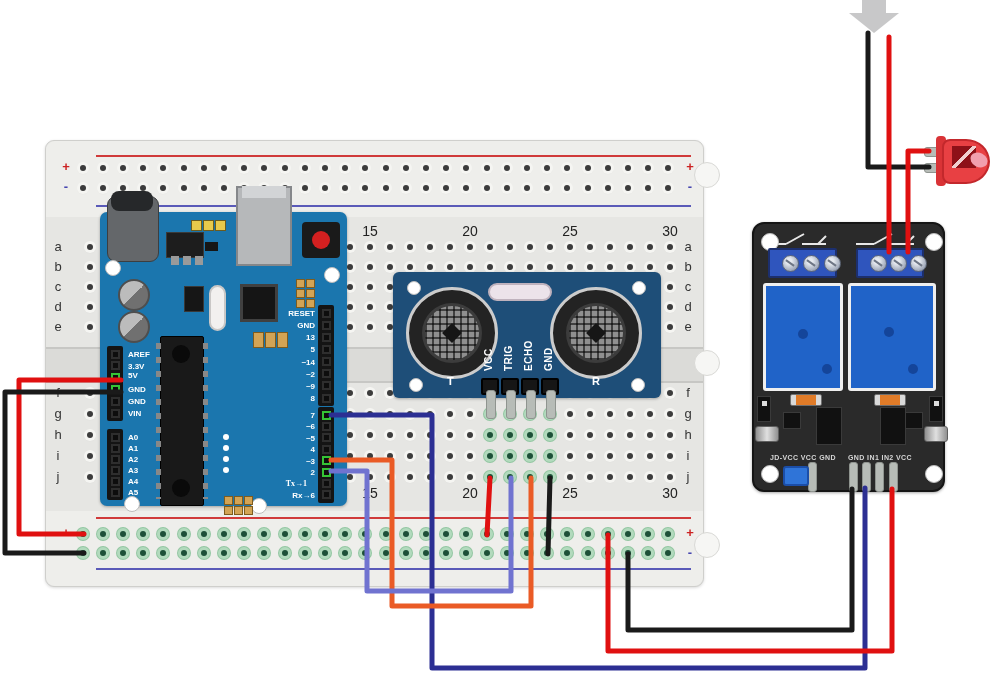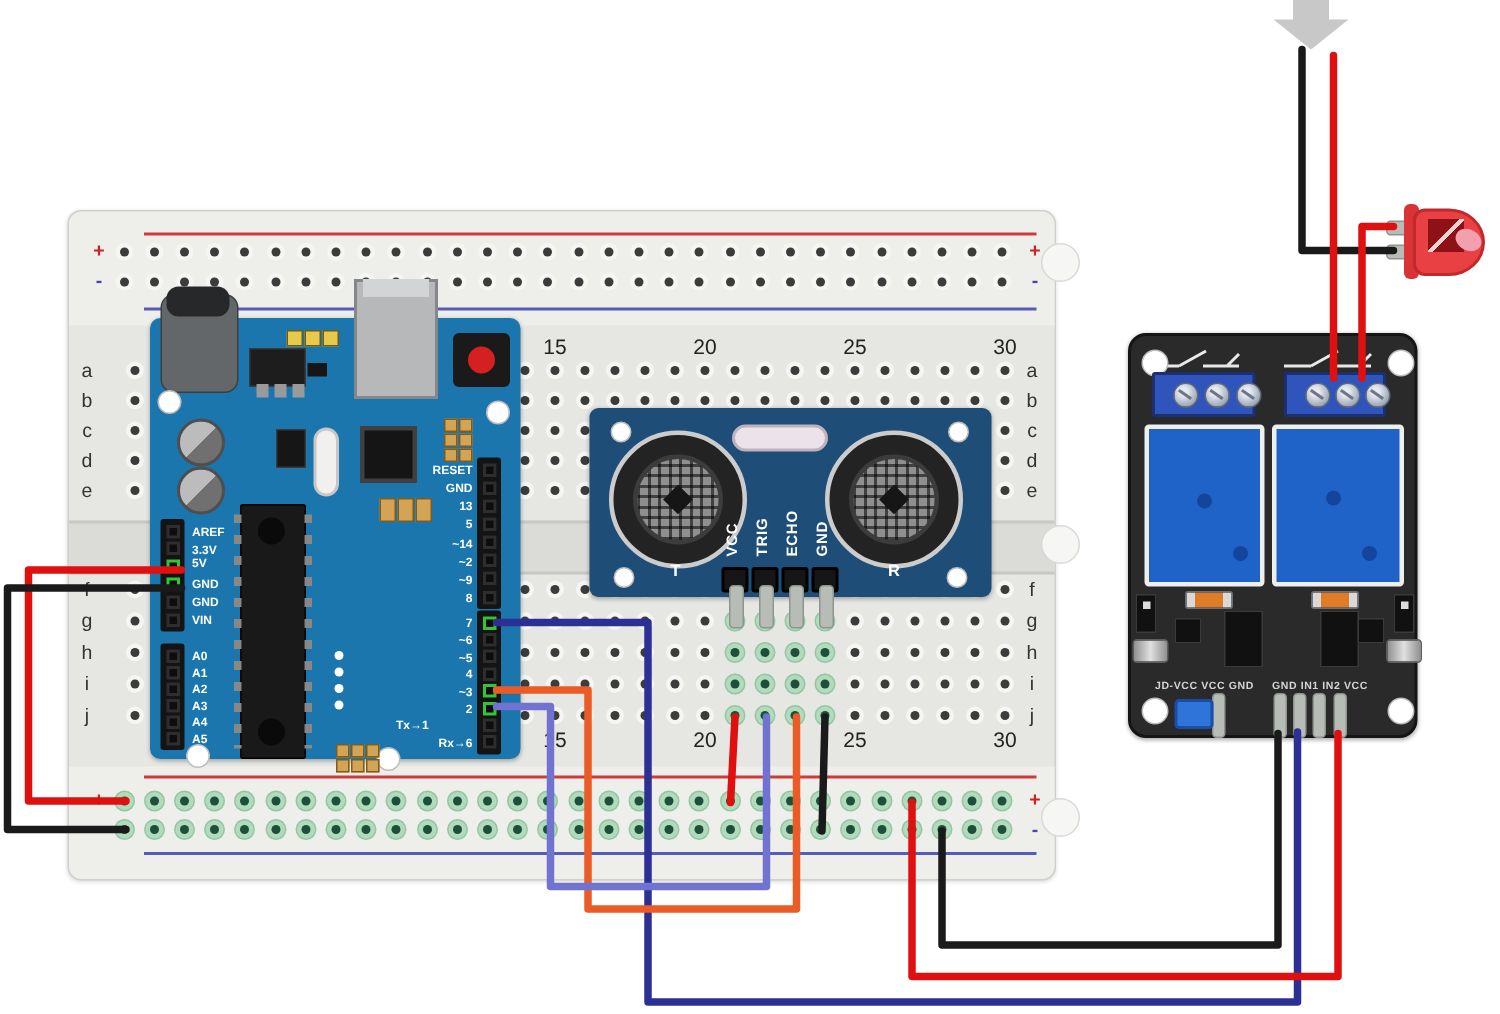--- a/index.html
+++ b/index.html
@@ -614,21 +614,21 @@
       <div class="abs ard-lbl" style="left: 257px; top: 422.4px; width: 58px; text-align: right;">~6</div>
       <div class="abs pin-sq" style="left: 321.5px; top: 433.3px;"></div>
       <div class="abs ard-lbl" style="left: 257px; top: 433.8px; width: 58px; text-align: right;">~5</div>
       <div class="abs pin-sq" style="left: 321.5px; top: 444.7px;"></div>
       <div class="abs ard-lbl" style="left: 257px; top: 445.2px; width: 58px; text-align: right;">4</div>
       <div class="abs pin-sq hl" style="left: 321.5px; top: 456.1px;"></div>
       <div class="abs ard-lbl" style="left: 257px; top: 456.6px; width: 58px; text-align: right;">~3</div>
       <div class="abs pin-sq hl" style="left: 321.5px; top: 467.5px;"></div>
       <div class="abs ard-lbl" style="left: 257px; top: 468px; width: 58px; text-align: right;">2</div>
       <div class="abs pin-sq" style="left: 321.5px; top: 478.9px;"></div>
-      <div class="abs ard-lbl" style="left: 264px; top: 479.4px; width: 58px; ">Tx→1</div>
+      <div class="abs ard-lbl" style="left: 249px; top: 479.4px; width: 58px; text-align: right; font-family: Liberation Serif, serif;">Tx→1</div>
       <div class="abs pin-sq" style="left: 321.5px; top: 490.3px;"></div>
       <div class="abs ard-lbl" style="left: 257px; top: 490.8px; width: 58px; text-align: right;">Rx→6</div>
       <div class="abs gold" style="left: 296px; top: 279px; width: 7px; height: 7px;"></div>
       <div class="abs gold" style="left: 306px; top: 279px; width: 7px; height: 7px;"></div>
       <div class="abs gold" style="left: 296px; top: 289px; width: 7px; height: 7px;"></div>
       <div class="abs gold" style="left: 306px; top: 289px; width: 7px; height: 7px;"></div>
       <div class="abs gold" style="left: 296px; top: 299px; width: 7px; height: 7px;"></div>
       <div class="abs gold" style="left: 306px; top: 299px; width: 7px; height: 7px;"></div>
       <div class="abs gold" style="left: 224px; top: 496px; width: 7px; height: 7px;"></div>
       <div class="abs gold" style="left: 234px; top: 496px; width: 7px; height: 7px;"></div>

